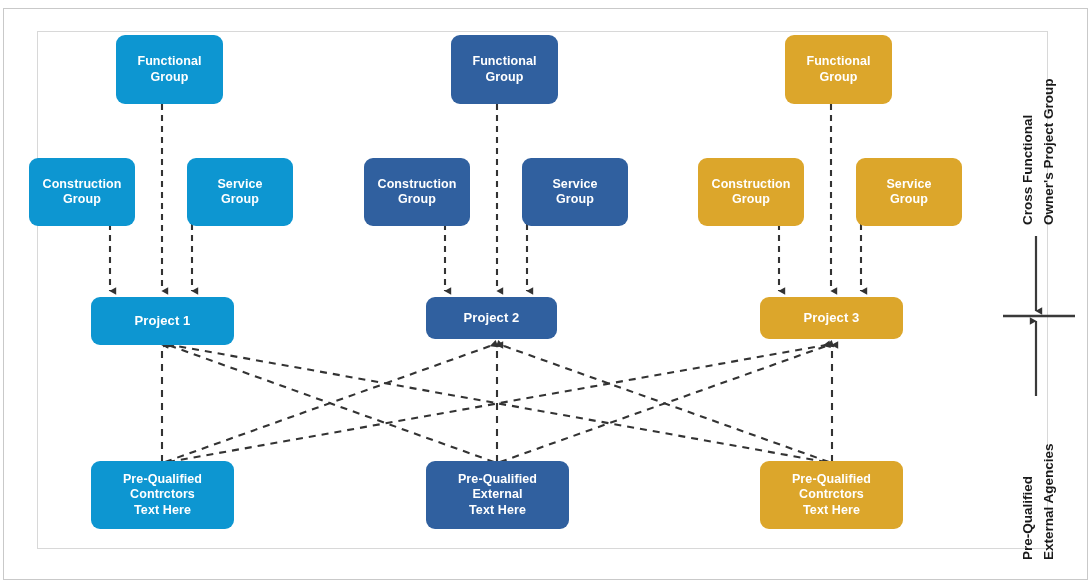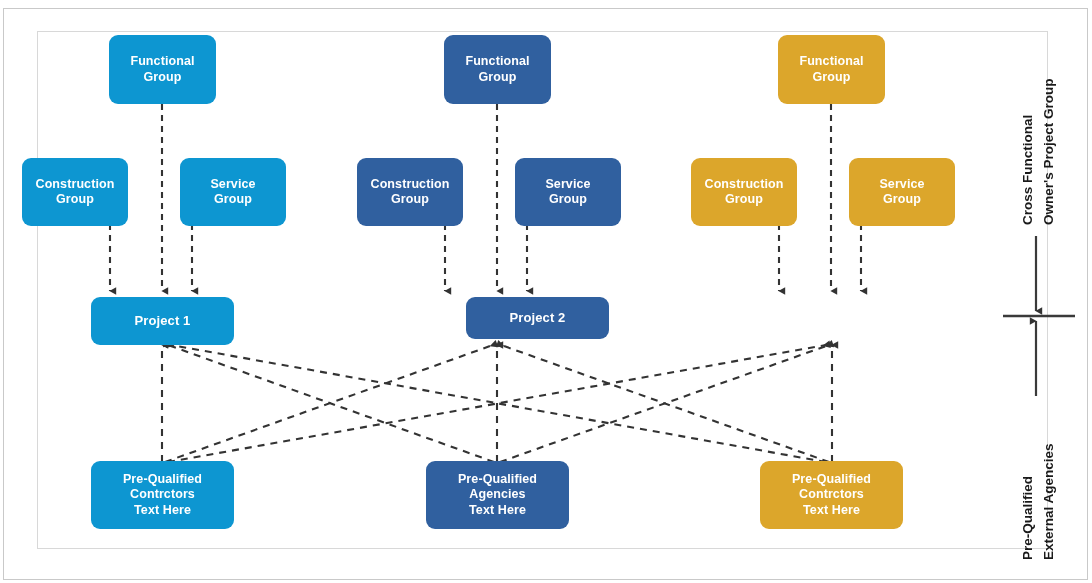--- a/index.html
+++ b/index.html
@@ -27,21 +27,21 @@
   .node{
     position:absolute;box-sizing:border-box;
     border-radius:9px;
     display:flex;align-items:center;justify-content:center;
     text-align:center;color:#ffffff;
     font-weight:bold;line-height:1.22;
     letter-spacing:.1px;
     z-index:5;
   }
   .node .lines{display:block;padding:0 4px;}
-  .n-group{font-size:12.5px;}
+  .n-group{font-size:12.5px;margin-left:7px;}
   .n-project{font-size:13px;}
   .n-pq{font-size:12.5px;}
 
   .c-cyan{background:#0d96d1;}
   .c-blue{background:#30609f;}
   .c-gold{background:#dca62b;}
 
   
   .vlabel{
     position:absolute;z-index:6;
@@ -126,35 +126,38 @@
 
   <div class="node n-group c-blue" style="left:444px;top:35px;width:107px;height:69px;">
     <span class="lines"><span>Functional</span><br><span>Group</span></span>
   </div>
   <div class="node n-group c-blue" style="left:357px;top:158px;width:106px;height:68px;">
     <span class="lines"><span>Construction</span><br><span>Group</span></span>
   </div>
   <div class="node n-group c-blue" style="left:515px;top:158px;width:106px;height:68px;">
     <span class="lines"><span>Service</span><br><span>Group</span></span>
   </div>
-  <div class="node n-project c-blue" style="left:426px;top:297px;width:143px;height:42px;margin-left:40px;">
+  <div class="node n-project c-blue" style="left:426px;top:297px;width:131px;height:42px;">
     <span class="lines">Project 2</span>
   </div>
   <div class="node n-pq c-blue" style="left:426px;top:461px;width:143px;height:68px;">
-    <span class="lines"><span>Pre-Qualified</span><br><span>Agencies</span><br><span>Text Here</span></span>
+    <span class="lines"><span>Pre-Qualified</span><br><span>External</span><br><span>Text Here</span></span>
   </div>
 
   <div class="node n-group c-gold" style="left:778px;top:35px;width:107px;height:69px;">
     <span class="lines"><span>Functional</span><br><span>Group</span></span>
   </div>
   <div class="node n-group c-gold" style="left:691px;top:158px;width:106px;height:68px;">
     <span class="lines"><span>Construction</span><br><span>Group</span></span>
   </div>
   <div class="node n-group c-gold" style="left:849px;top:158px;width:106px;height:68px;">
     <span class="lines"><span>Service</span><br><span>Group</span></span>
+  </div>
+  <div class="node n-project c-gold" style="left:760px;top:297px;width:143px;height:42px;">
+    <span class="lines">Project 3</span>
   </div>
   <div class="node n-pq c-gold" style="left:760px;top:461px;width:143px;height:68px;">
     <span class="lines"><span>Pre-Qualified</span><br><span>Contrctors</span><br><span>Text Here</span></span>
   </div>
 
   <div class="vlabel" style="left:1020px;top:225px;">Cross Functional</div>
   <div class="vlabel" style="left:1041px;top:225px;">Owner's Project Group</div>
 
   <div class="vlabel" style="left:1020px;top:560px;">Pre-Qualified</div>
   <div class="vlabel" style="left:1041px;top:560px;">External Agencies</div>

